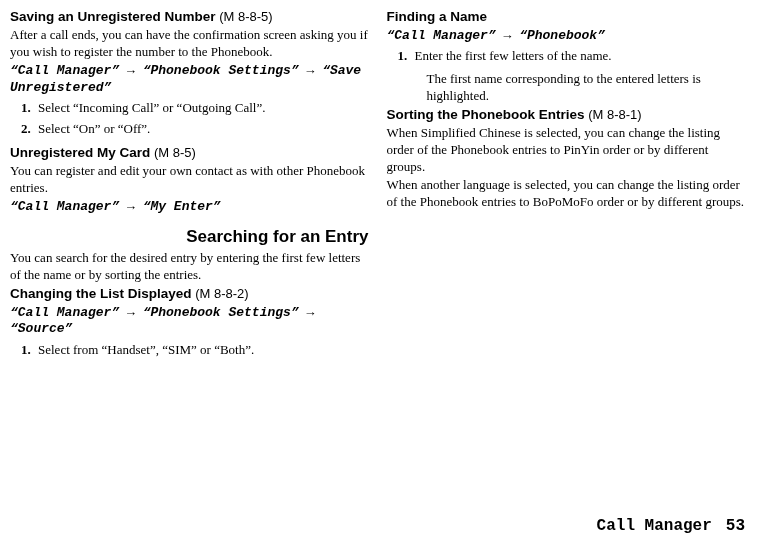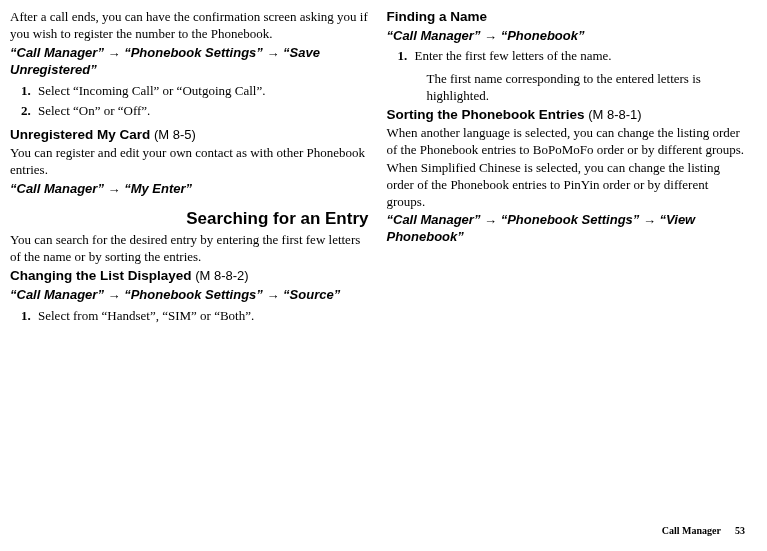--- a/index.html
+++ b/index.html
@@ -41,21 +41,21 @@
     font-family: Arial, Helvetica, sans-serif;
     font-weight: normal;
     font-size: 13px;
   }
   p {
     margin: 1px 0;
   }
   .nav {
     font-style: italic;
     font-weight: bold;
-    font-family: Liberation Sans, sans-serif;
+    font-family: Liberation Mono, monospace;
     margin: 2px 0 4px 0;
   }
   .arrow {
     font-style: normal;
     font-weight: normal;
   }
   ol {
     margin: 2px 12px 6px 0;
     padding-left: 24px;
   }
@@ -67,34 +67,37 @@
   ol li::marker {
     font-weight: bold;
   }
   .indent {
     margin-left: 40px;
   }
   .footer {
     position: absolute;
     bottom: 14px;
     right: 22px;
-    font-family: Liberation Serif, serif;
+    font-family: Liberation Mono, monospace;
     font-weight: bold;
-    font-size: 10px;
+    font-size: 16px;
   }
   .footer .pg {
     margin-left: 14px;
   }
 </style>
 </head>
 <body>
 
 <div class="page">
   <div class="col">
 
+    <div class="h2">
+      <span>Saving an Unregistered Number</span><span class="mlabel"> (M 8-8-5)</span>
+    </div>
     <p>After a call ends, you can have the confirmation screen asking you if you wish to register the number to the Phonebook.</p>
     <p class="nav">
       <span>“Call Manager”</span> <span class="arrow">→</span> <span>“Phonebook Settings”</span> <span class="arrow">→</span> <span>“Save Unregistered”</span>
     </p>
     <ol>
       <li>Select “Incoming Call” or “Outgoing Call”.</li>
       <li>Select “On” or “Off”.</li>
     </ol>
 
     <div class="h2">
@@ -127,24 +130,21 @@
       <span>“Call Manager”</span> <span class="arrow">→</span> <span>“Phonebook”</span>
     </p>
     <ol>
       <li>Enter the first few letters of the name.</li>
     </ol>
     <p class="indent">The first name corresponding to the entered letters is highlighted.</p>
 
     <div class="h2 mt">
       <span>Sorting the Phonebook Entries</span><span class="mlabel"> (M 8-8-1)</span>
     </div>
+    <p>When Simplified Chinese is selected, you can change the listing order of the Phonebook entries to PinYin order or by different groups.</p>
     <p>When another language is selected, you can change the listing order of the Phonebook entries to BoPoMoFo order or by different groups.</p>
-    <p>When Simplified Chinese is selected, you can change the listing order of the Phonebook entries to PinYin order or by different groups.</p>
-    <p class="nav">
-      <span>“Call Manager”</span> <span class="arrow">→</span> <span>“Phonebook Settings”</span> <span class="arrow">→</span> <span>“View Phonebook”</span>
-    </p>
 
   </div>
 </div>
 
 <div class="footer">
   <span>Call Manager</span><span class="pg">53</span>
 </div>
 
 </body></html>

